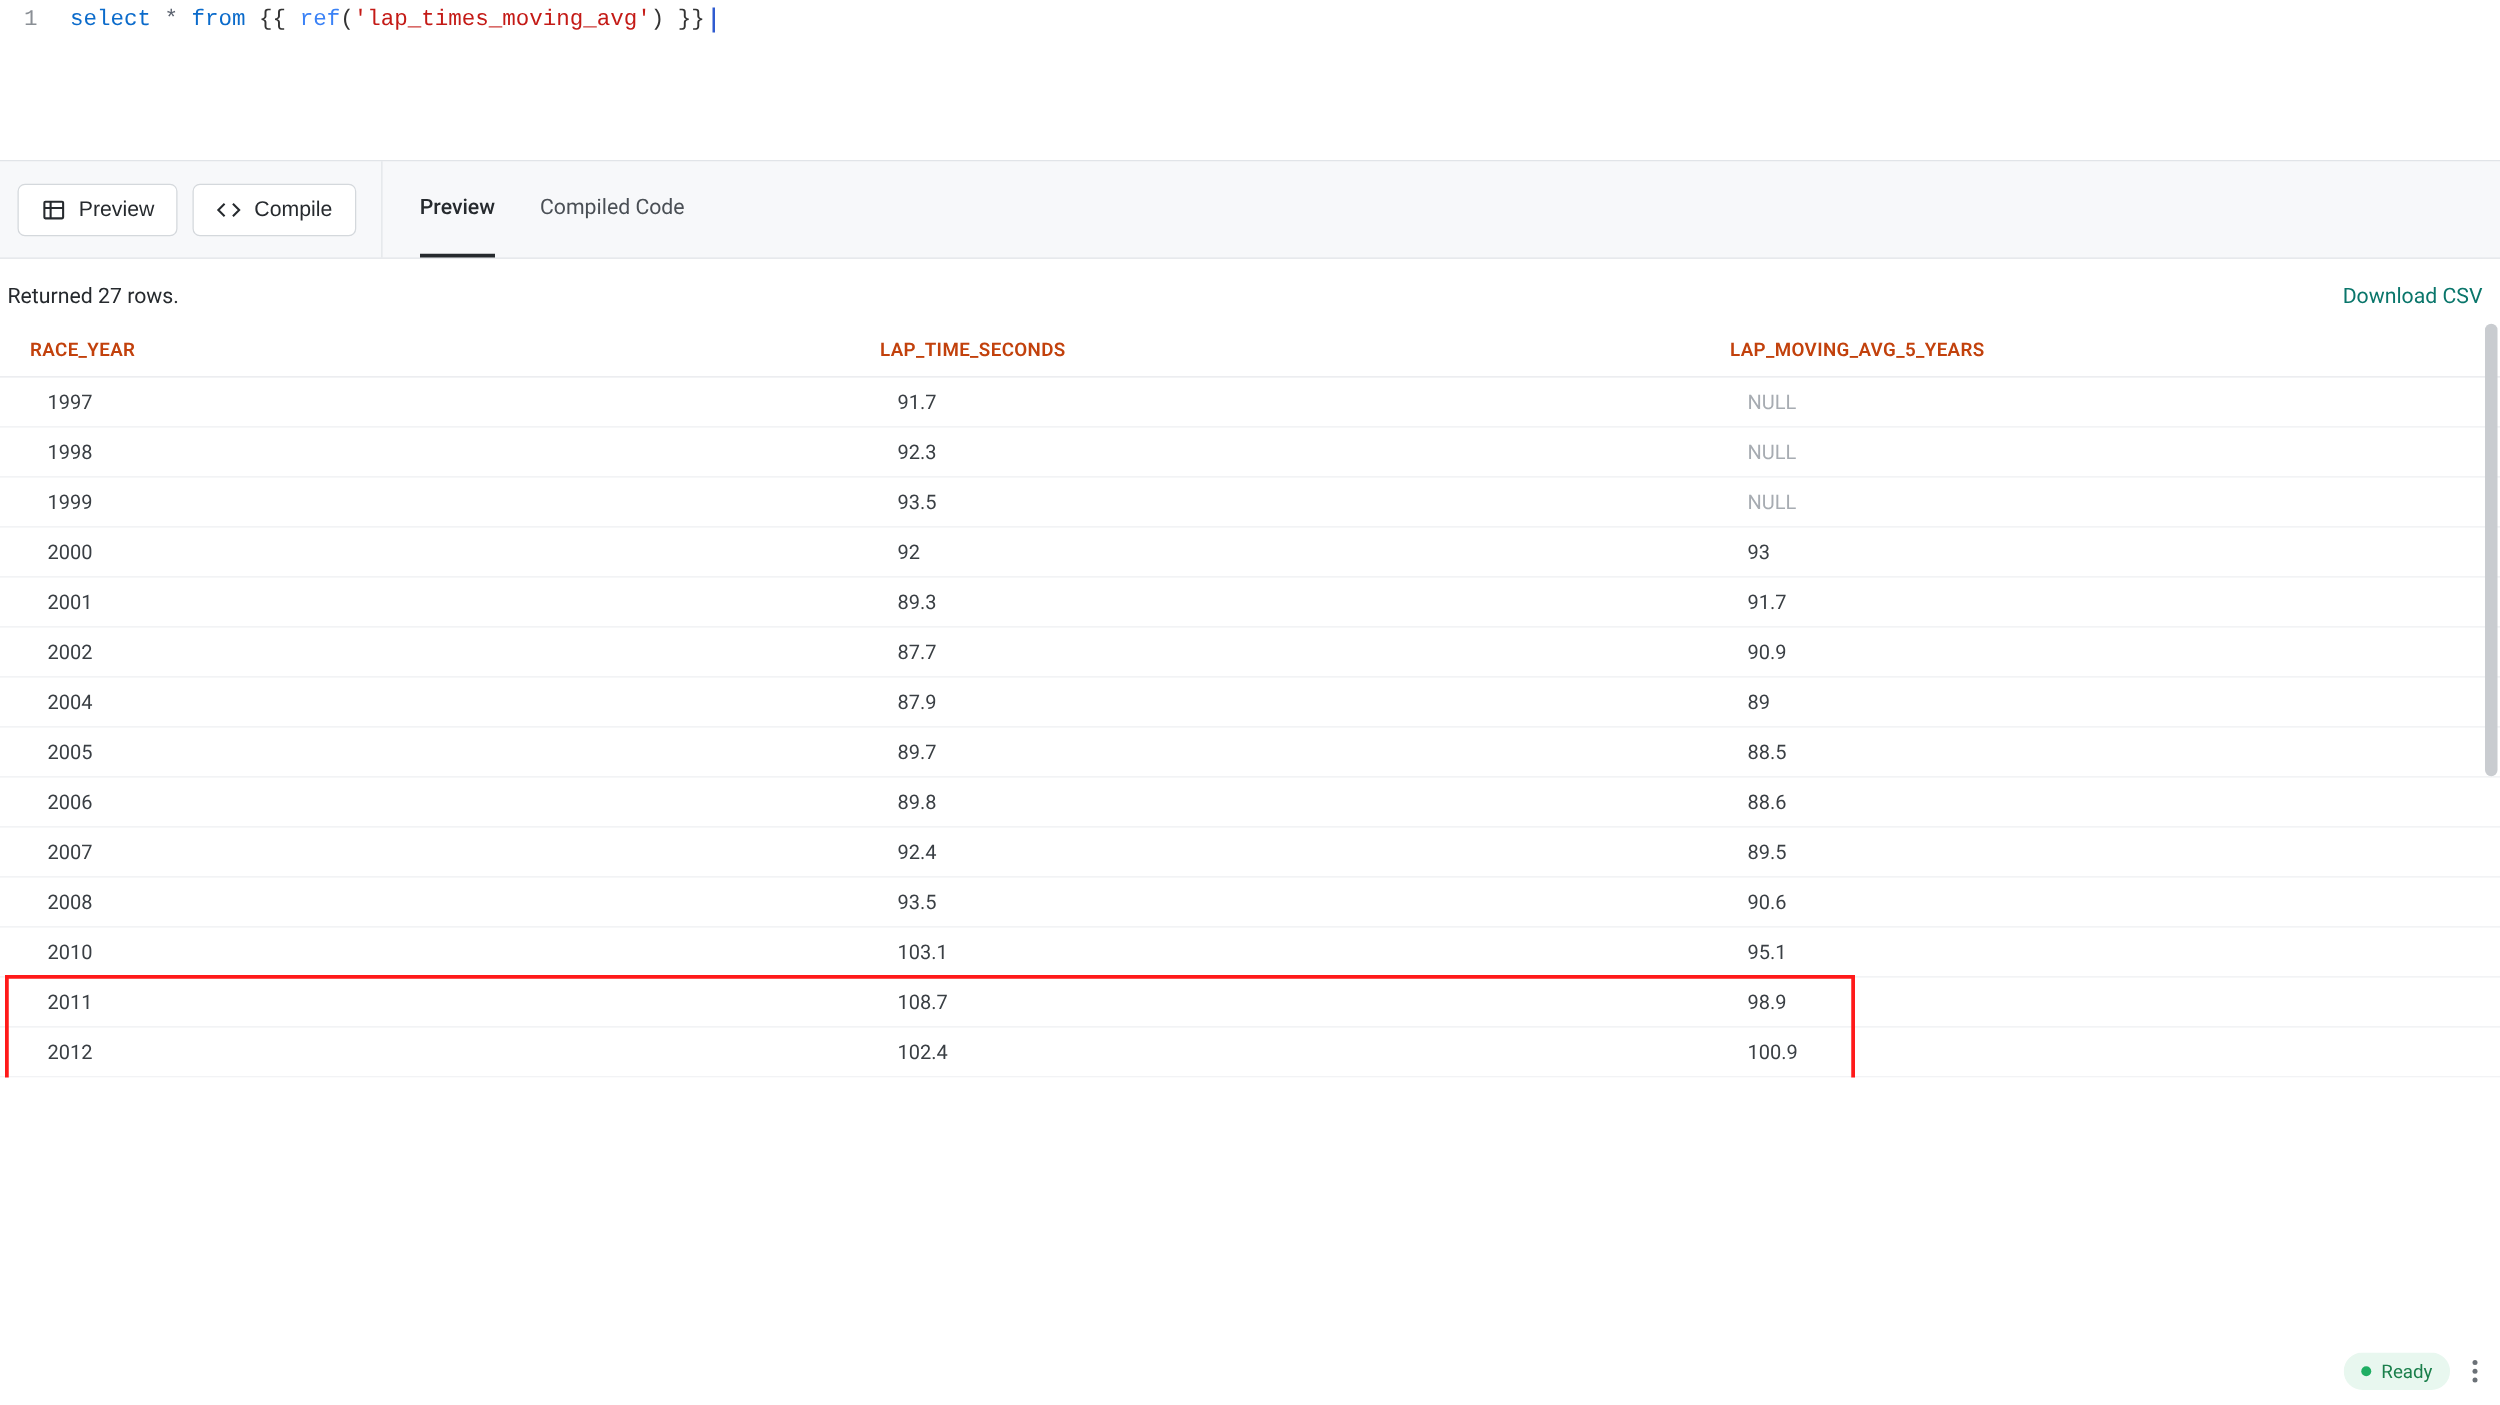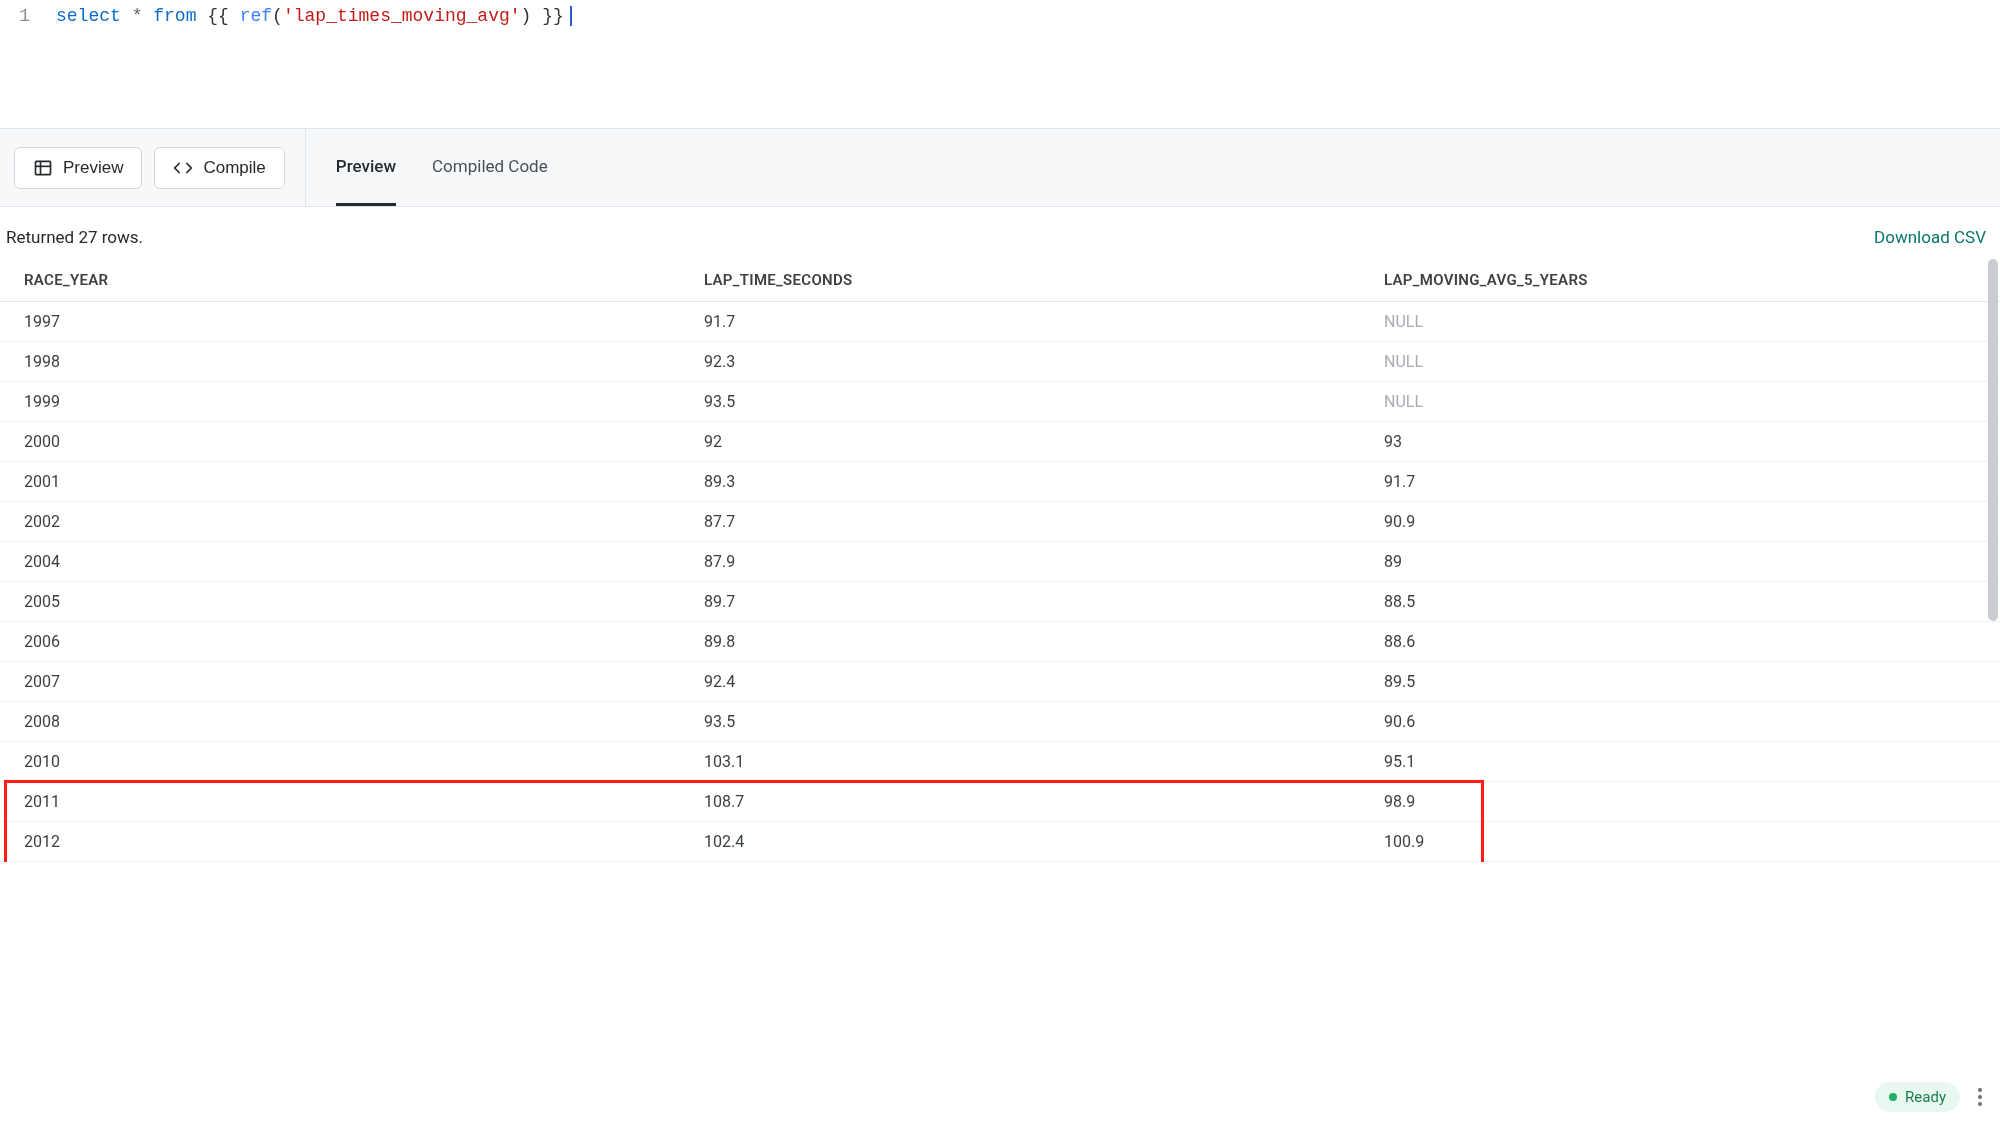--- a/index.html
+++ b/index.html
@@ -22,22 +22,22 @@
 
   .tabs { display: flex; align-items: stretch; height: 100%; margin-left: 30px; gap: 36px; }
   .tab { display: flex; align-items: center; font-size: 17px; color: #4a4f55; cursor: pointer; border-bottom: 3px solid transparent; }
   .tab.active { border-bottom-color: #262a2e; color: #262a2e; font-weight: 500; }
 
   .results-meta { display: flex; justify-content: space-between; align-items: center; padding: 20px 14px 12px 6px; font-size: 17px; }
   .download { color: #0a766b; cursor: pointer; font-size: 17px; }
 
   .table-wrap { position: relative; }
   table { width: 100%; border-collapse: collapse; table-layout: fixed; }
-  th { text-align: left; font-size: 15px; font-weight: 600; color: #404040; letter-spacing: 0.3px; padding: 12px 0 12px 24px; border-bottom: 1px solid #e6e8eb; }
-  td { font-size: 16px; color: #3a3f44; padding: 10px 0 10px 24px; border-bottom: 1px solid #eef0f2; }
+  th { text-align: left; font-size: 15px; font-weight: 600; color: #c2410c; letter-spacing: 0.3px; padding: 12px 0 12px 24px; border-bottom: 1px solid #e6e8eb; }
+  td { font-size: 16px; color: #3a3f44; padding: 10px 0 10px 38px; border-bottom: 1px solid #eef0f2; }
   td.null { color: #a7acb2; }
   col.c1 { width: 34%; }
   col.c2 { width: 34%; }
   col.c3 { width: 32%; }
 
   .highlight-box { position: absolute; border: 3px solid #ff1a1a; pointer-events: none; }
 
   .vscroll-track { position: absolute; right: 2px; top: 0; width: 10px; height: 100%; }
   .vscroll-thumb { position: absolute; right: 0; width: 10px; background: #c9ccd0; border-radius: 5px; }
 

